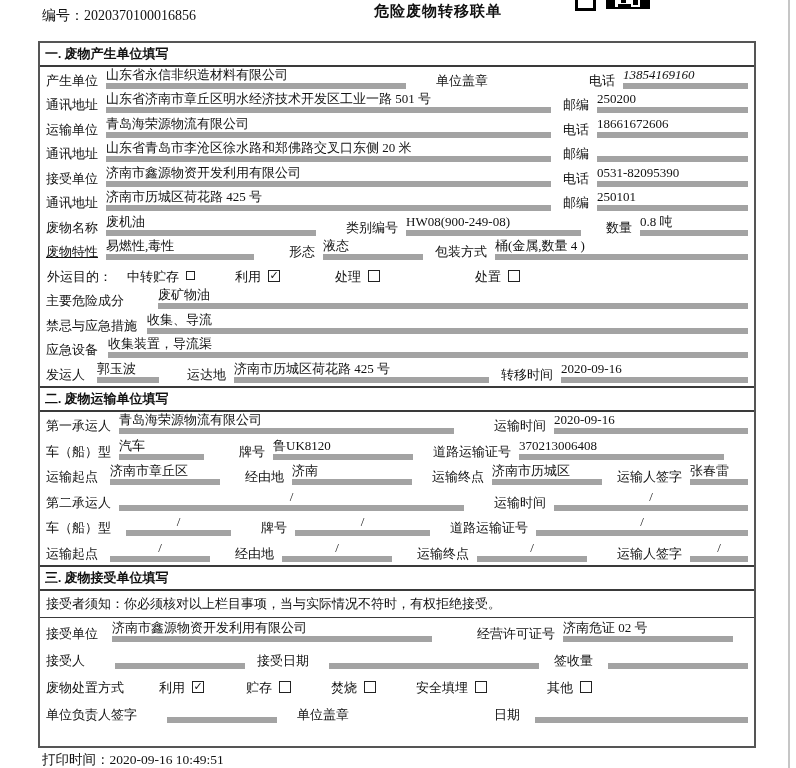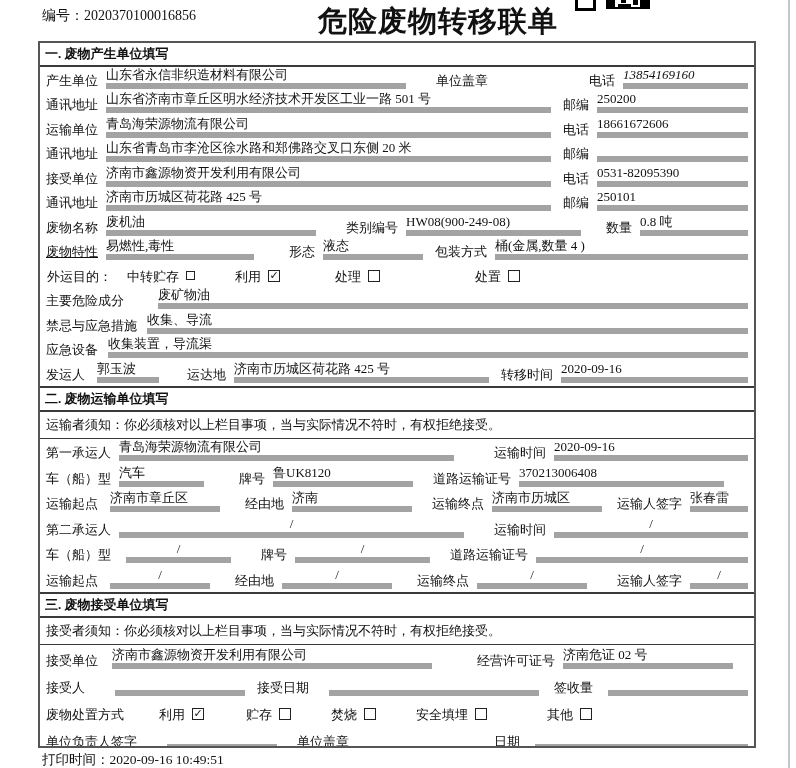--- a/index.html
+++ b/index.html
@@ -3,21 +3,21 @@
 <meta charset="utf-8">
 <style>
   html,body{margin:0;padding:0;}
   body{
     width:796px;height:768px;background:#ffffff;position:relative;overflow:hidden;
     font-family:"Liberation Serif","DejaVu Serif",serif;color:#111;
   }
   
   #doc-number{position:absolute;left:42px;top:7px;font-size:14px;white-space:pre;}
   #doc-title{position:absolute;left:298px;top:2px;width:280px;text-align:center;
-    font-size:29px;font-weight:bold;letter-spacing:1px;}
+    font-size:15px;font-weight:bold;letter-spacing:1px;}
   
   #qr{position:absolute;left:575px;top:0;width:78px;height:10px;}
   #qr .qh{position:absolute;left:0;top:-4px;width:15px;height:9px;border:3.5px solid #000;background:#fff;}
   #qr .qa{position:absolute;background:#000;}
   #qr .b1{left:31px;top:0;width:9px;height:7px}
   #qr .b2{left:43px;top:4px;width:13px;height:3px}
   #qr .b3{left:46px;top:0;width:5px;height:3px}
   #qr .b4{left:58px;top:0;width:5px;height:5px}
   #qr .b5{left:65px;top:0;width:10px;height:7px}
   #qr .b6{left:31px;top:7px;width:44px;height:2px}
@@ -150,21 +150,20 @@
         <span class="lbl" style="margin-left: 0px;">发运人</span>
         <span class="val" style="width: 62px; margin-left: 12px;">郭玉波</span>
         <span class="lbl" style="margin-left: 28px;">运达地</span>
         <span class="val" style="width: 255px; margin-left: 8px;">济南市历城区荷花路 425 号</span>
         <span class="lbl" style="margin-left: 12px;">转移时间</span>
         <span class="val fx" style="margin-left: 8px;">2020-09-16</span>
       </div>
     </div>
     <div class="sec">
       <div class="sec-header">二. 废物运输单位填写</div>
-      <div class="note-row" style="height: 27px;">运输者须知：你必须核对以上栏目事项，当与实际情况不符时，有权拒绝接受。</div>
       <div class="row" style="height: 25.5px;">
         <span class="lbl" style="margin-left: 0px;">第一承运人</span>
         <span class="val" style="width: 335px; margin-left: 8px;">青岛海荣源物流有限公司</span>
         <span class="lbl" style="margin-left: 40px;">运输时间</span>
         <span class="val fx" style="margin-left: 8px;">2020-09-16</span>
       </div>
       <div class="row" style="height: 25.5px;">
         <span class="lbl" style="margin-left: 0px;">车（船）型</span>
         <span class="val" style="width: 85px; margin-left: 8px;">汽车</span>
         <span class="lbl" style="margin-left: 35px;">牌号</span>

